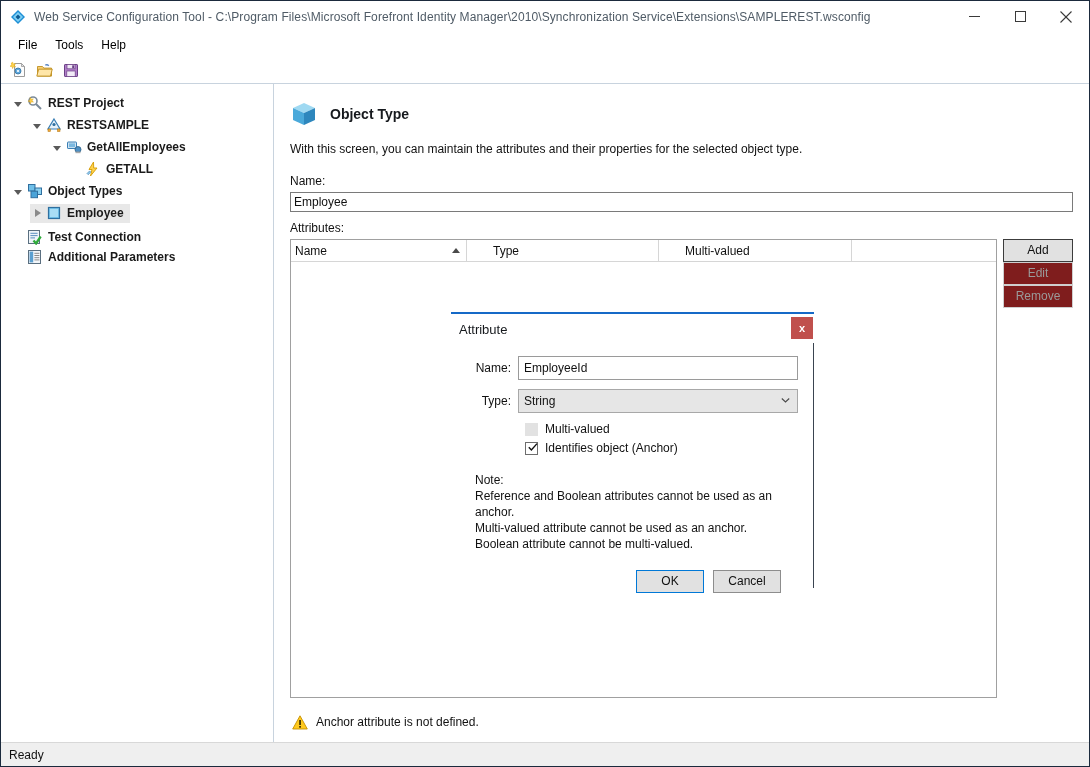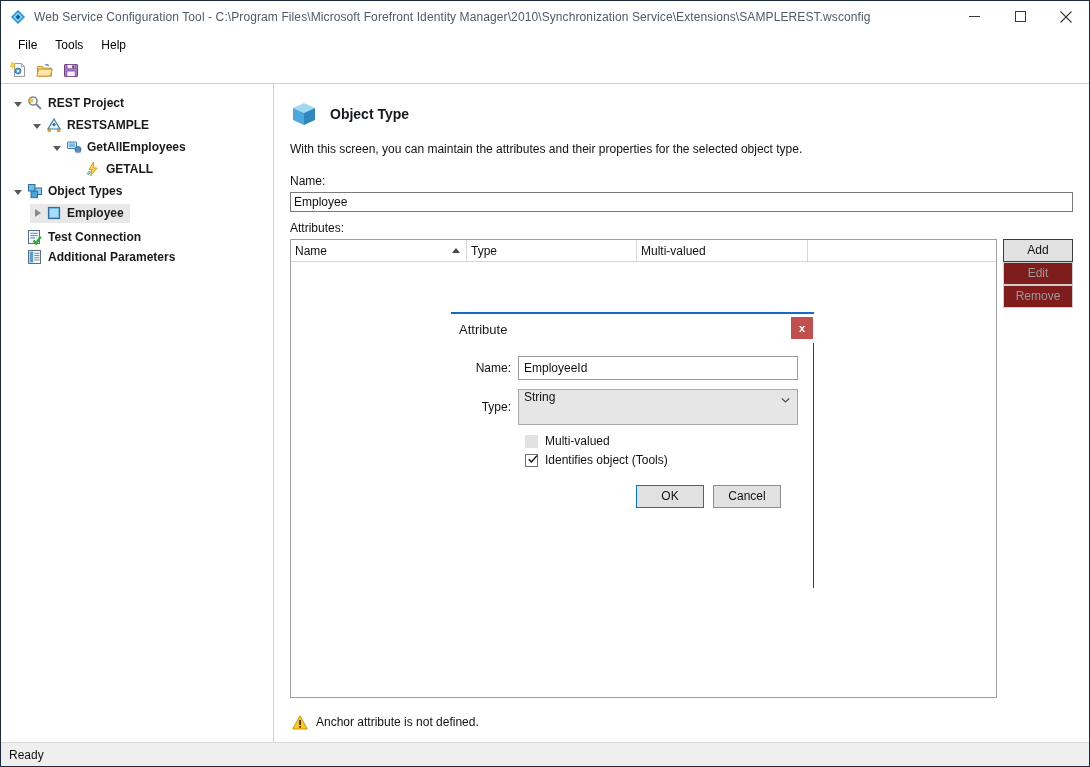--- a/index.html
+++ b/index.html
@@ -236,20 +236,21 @@
     background: #fff;
     height: 459px;
     box-sizing: border-box;
     overflow: hidden;
   }
   .grid-head {
     display: flex;
     height: 21px;
     background: #ffffff;
     border-bottom: 1px solid #d6d6d6;
+    gap: 22px;
   }
   .grid-col {
     border-right: 1px solid #d6d6d6;
     display: flex;
     align-items: center;
     font-size: 12px;
     color: #111;
     padding-left: 4px;
     box-sizing: border-box;
     position: relative;
@@ -392,28 +393,29 @@
     background: #fff;
     font-family: "Liberation Sans", sans-serif;
     font-size: 12px;
     color: #111;
     padding: 0 5px;
     box-sizing: border-box;
     line-height: 22px;
   }
   .dlg-select {
     flex: 1 1 auto;
-    height: 36px;
+    height: 24px;
     border: 1px solid #a8a8a8;
     background: #e6e6e6;
     font-size: 12px;
     color: #111;
     padding: 0 5px;
     box-sizing: border-box;
     display: flex;
+    align-items: center;
     position: relative;
   }
   .dlg-select .chev {
     position: absolute;
     right: 8px;
     top: 7px;
     width: 8px;
     height: 8px;
   }
   .cb-row {
@@ -778,23 +780,29 @@
       </div>
 
       <div class="cb-row">
         <span class="checkbox">
           <span class="tick">
             <svg width="10" height="10" viewBox="0 0 10 10">
                 <path d="M0.8 5.2 L3.4 8 L9 1.6" fill="none" stroke="#111" stroke-width="1.4"></path>
               </svg>
           </span>
         </span>
-        <span>Identifies object (Tools)</span>
-      </div>
-
+        <span>Identifies object (Anchor)</span>
+      </div>
+
+      <div class="note">
+        <div>Note:</div>
+        <div>Reference and Boolean attributes cannot be used as an anchor.</div>
+        <div>Multi-valued attribute cannot be used as an anchor.</div>
+        <div>Boolean attribute cannot be multi-valued.</div>
+      </div>
 
       <div class="dlg-buttons">
         <div class="dbtn focus">OK</div>
         <div class="dbtn">Cancel</div>
       </div>
 
     </div>
   </div>
 
 </div>

